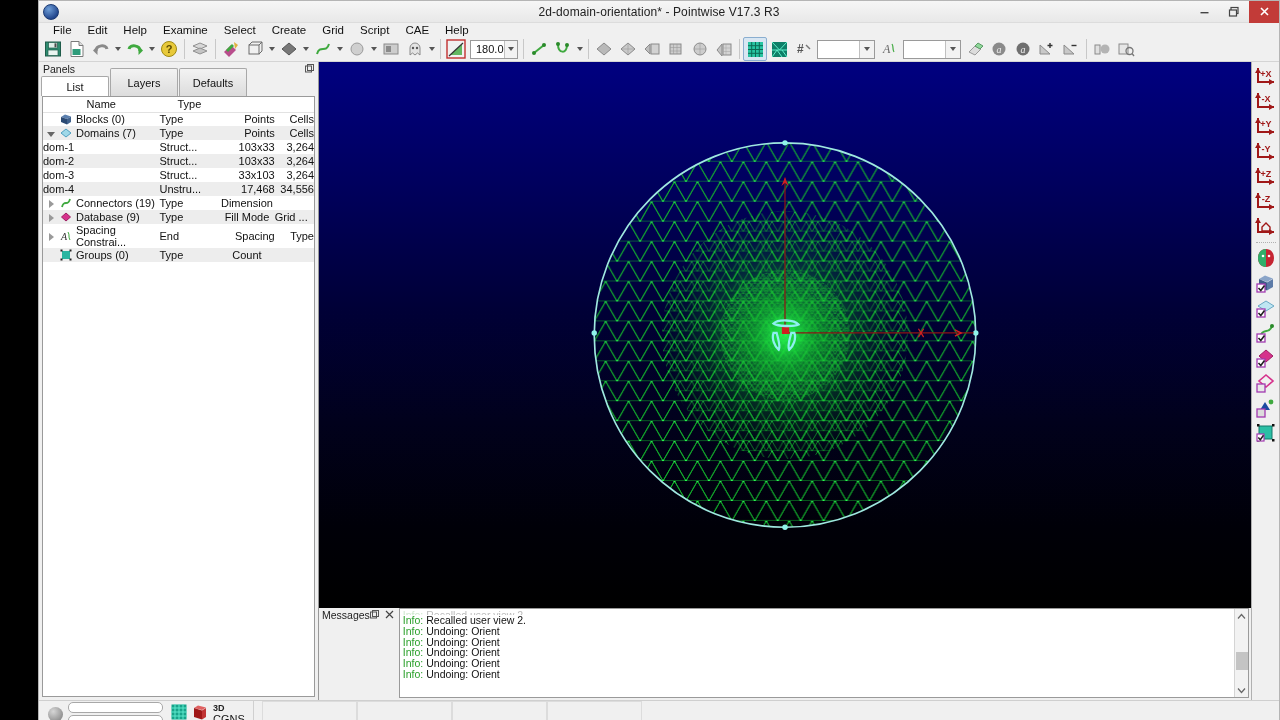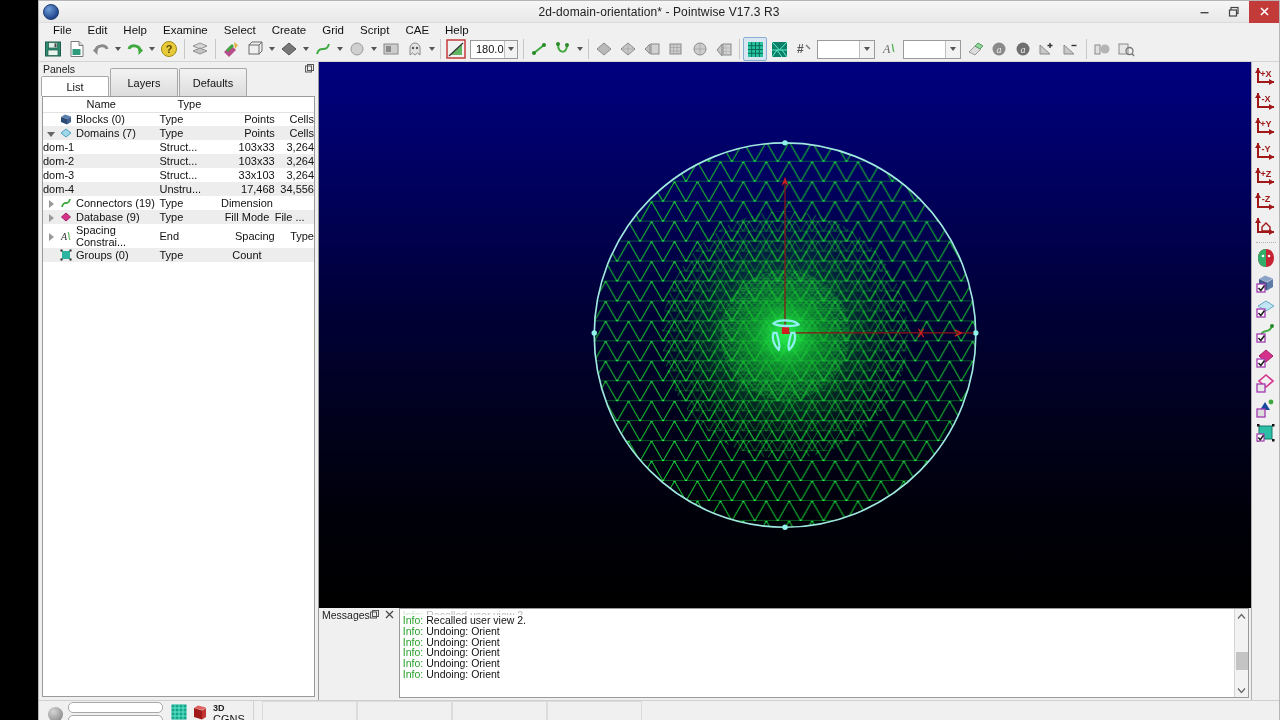--- a/index.html
+++ b/index.html
@@ -578,21 +578,21 @@
               <span class="ticon">
                 <svg width="12" height="12" viewBox="0 0 12 12">
                         <path d="M6 2 l4.5 4 l-4.5 4 l-4.5 -4 z" fill="#d6328c" stroke="#9e1f63"></path>
                       </svg>
               </span>
               <span>Database (9)</span>
                   </span>
                 </td>
             <td>Type</td>
             <td class="ctr">Fill Mode</td>
-            <td>File ...</td>
+            <td>Grid ...</td>
           </tr>
 
           <tr>
             <td>
                   <span class="cell-name">
                     <span class="expander closed"></span>
               <span class="ticon">
                 <svg width="12" height="12" viewBox="0 0 12 12">
                         <text x="1" y="10" font-size="10" font-family="Liberation Serif, serif" fill="#333" font-style="italic">A</text>
                         <path d="M8 2 C10 5, 8 7, 10 10" stroke="#3fa93f" stroke-width="1" fill="none"></path>

